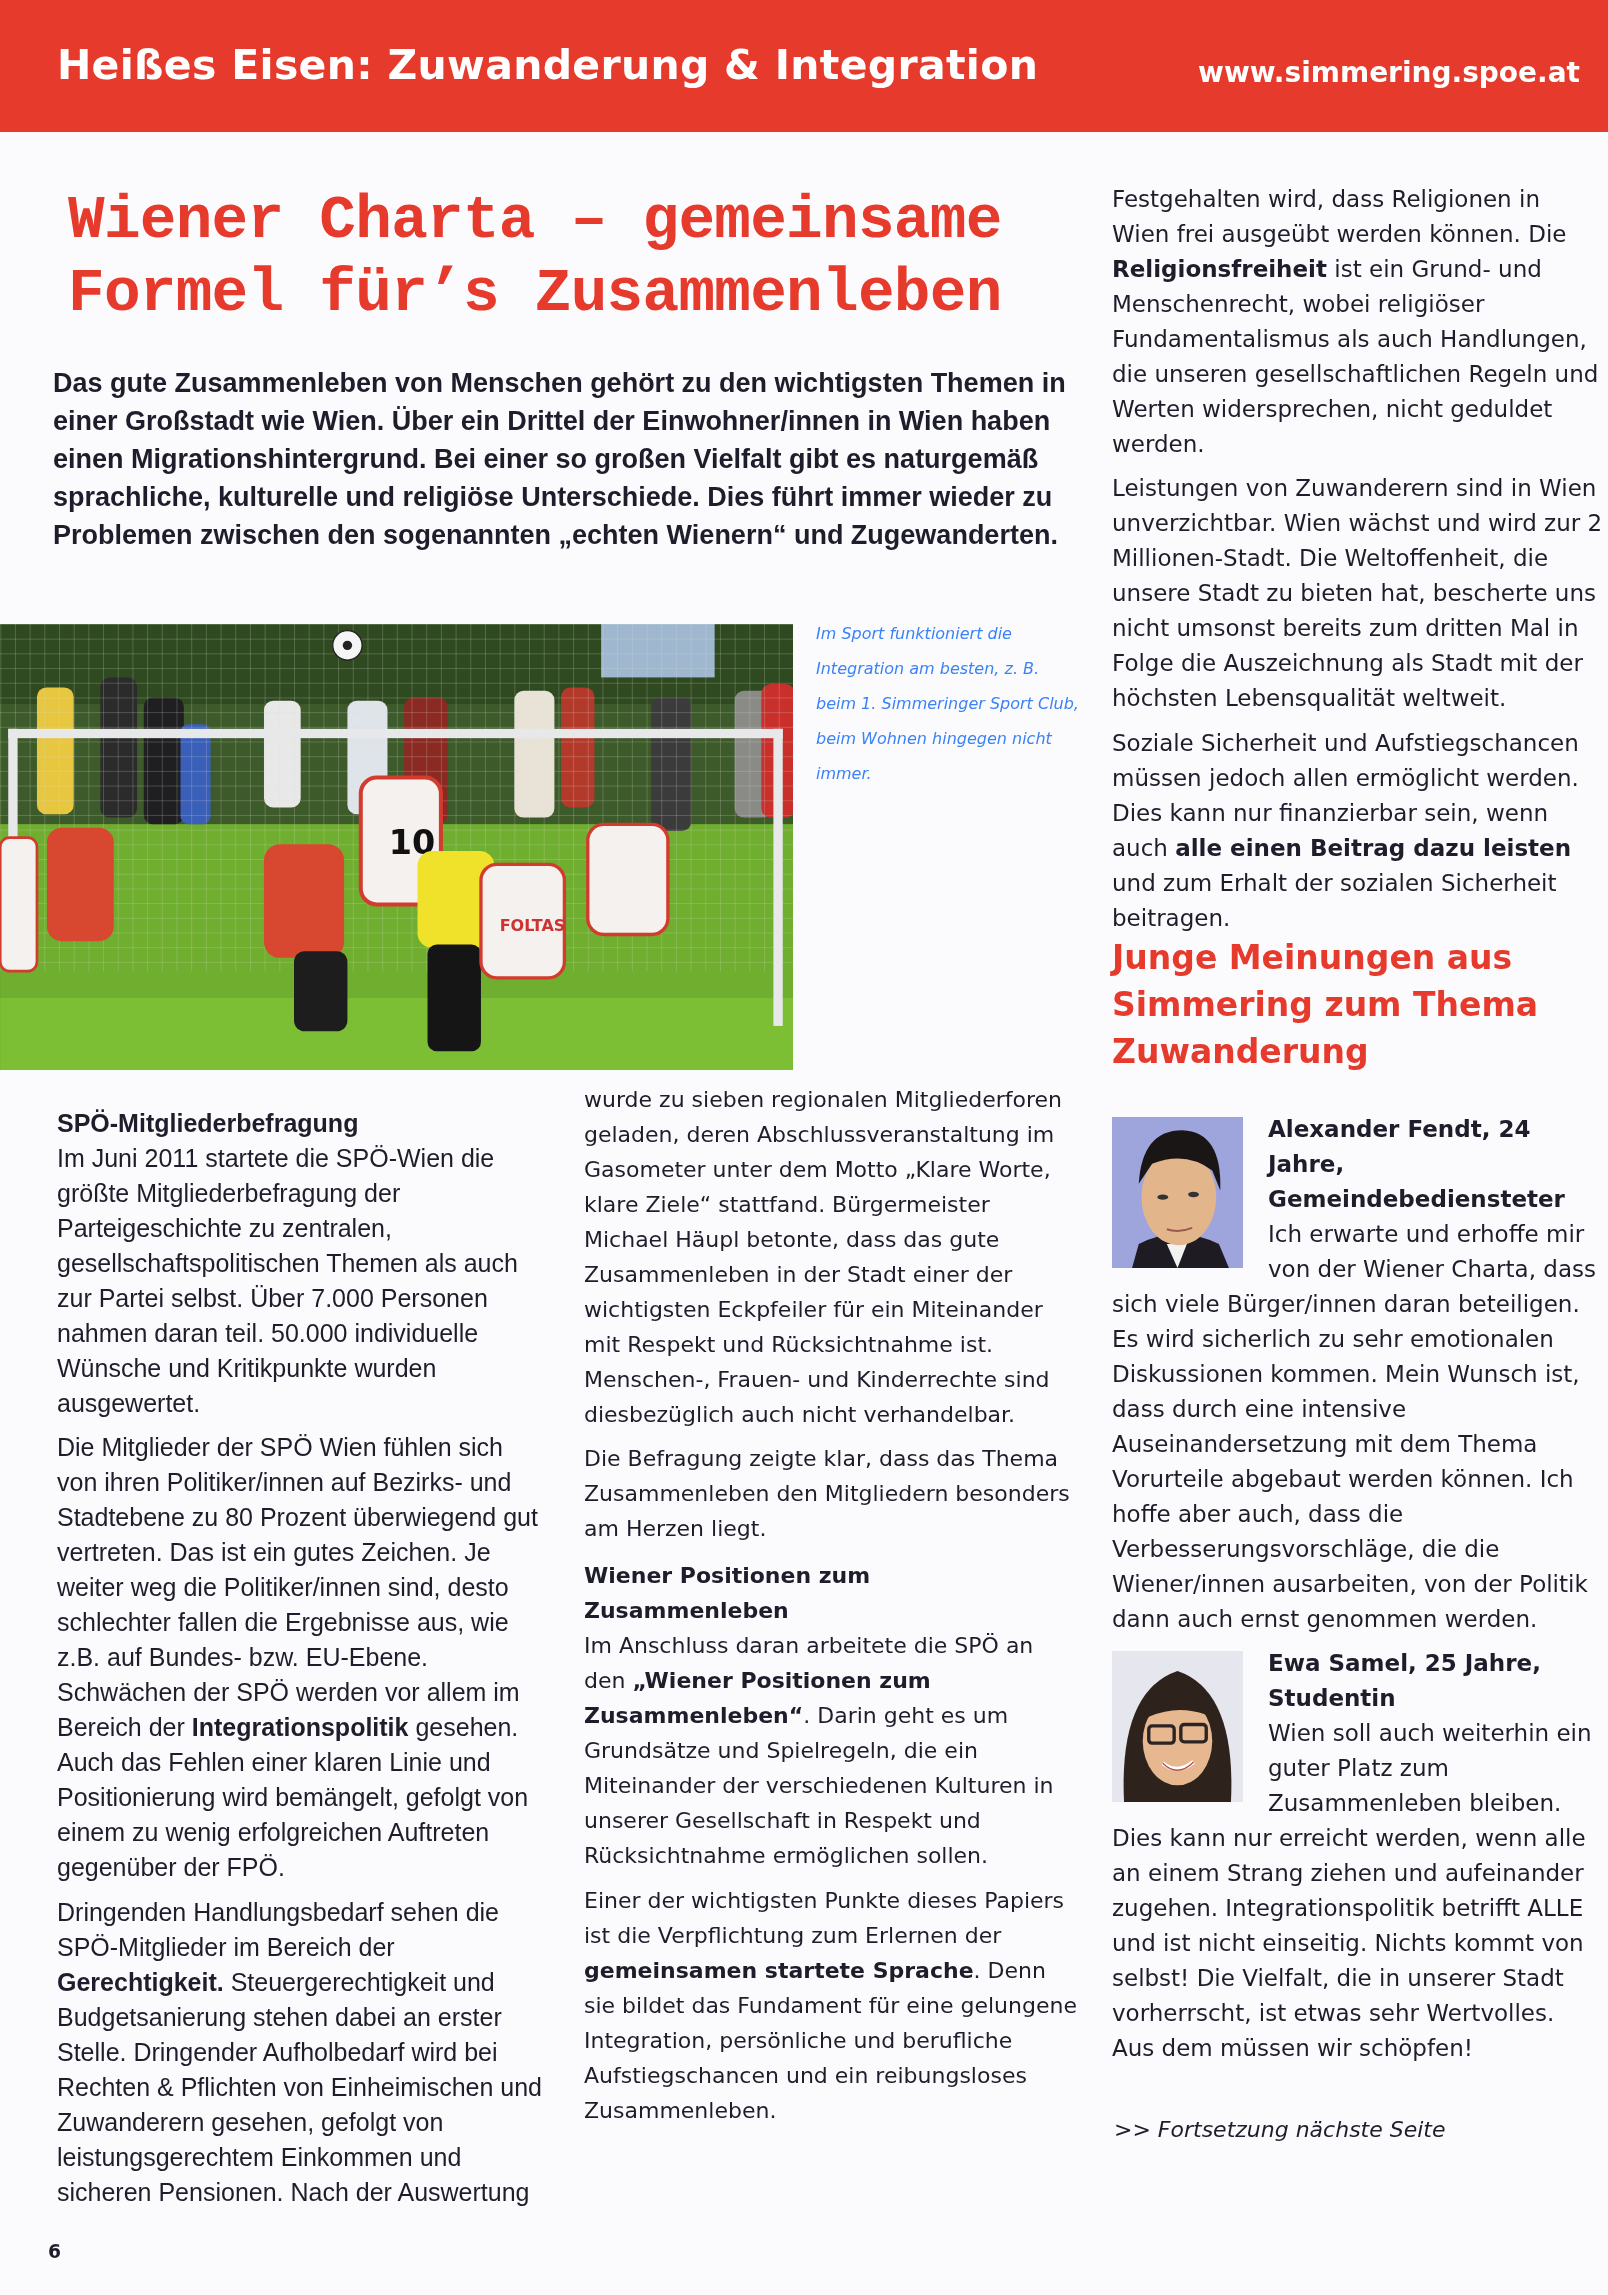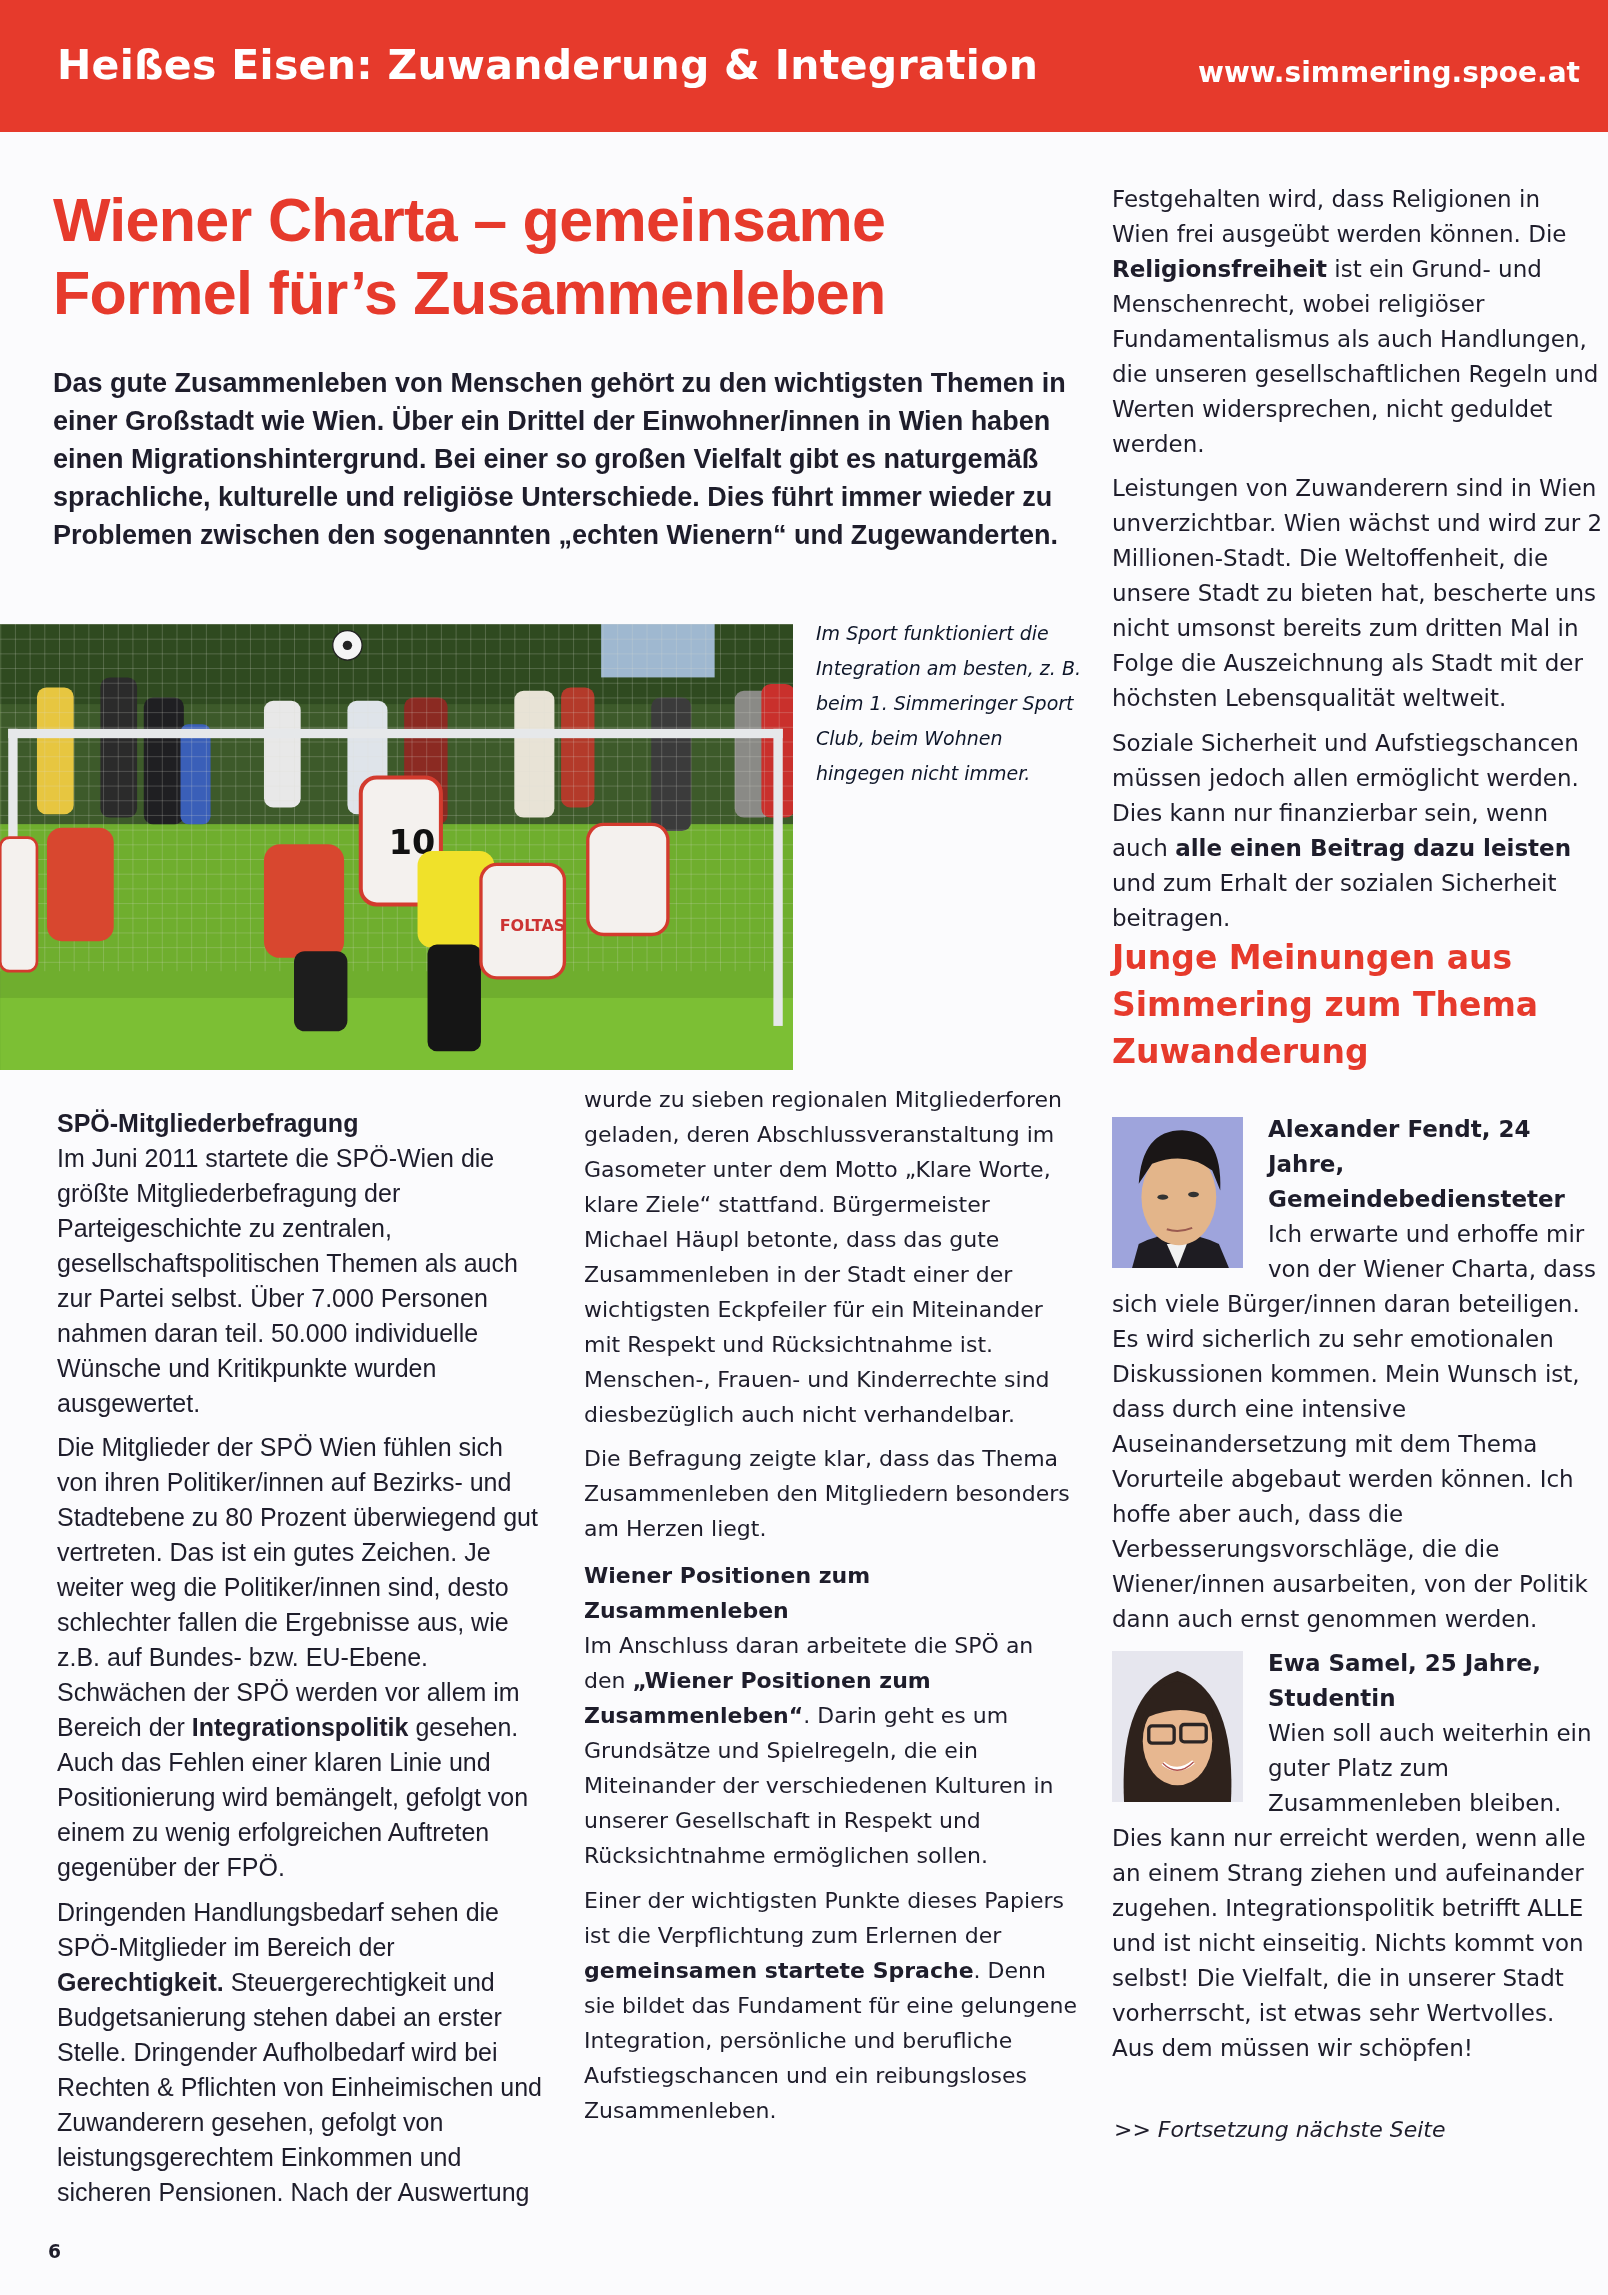--- a/index.html
+++ b/index.html
@@ -3,26 +3,26 @@
 <meta charset="utf-8">
 <style>
   * { box-sizing: border-box; margin: 0; padding: 0; }
   html, body { width: 1609px; height: 2295px; background: #fbfbfd; overflow: hidden; }
   body { position: relative; font-family: "DejaVu Sans", sans-serif; color: #1e1d2b; }
 
   .header-bar { position: absolute; left: 0; top: 0; width: 1609px; height: 132px; background: #e63a2c; }
   .header-title { position: absolute; left: 57px; top: 41px; font-family: "DejaVu Sans", sans-serif; font-weight: bold; font-size: 41px; color: #ffffff; letter-spacing: 0.3px; text-align: right; }
   .header-url { position: absolute; right: 29px; top: 56px; font-family: "DejaVu Sans", sans-serif; font-weight: bold; font-size: 28px; color: #ffffff; }
 
-  .headline { position: absolute; left: 53px; top: 184px; width: 1042px; font-family: Liberation Sans, sans-serif; font-weight: bold; font-size: 61px; line-height: 73px; color: #e63a2c; letter-spacing: -0.7px; }
+  .headline { position: absolute; left: 68px; top: 184px; width: 1042px; font-family: Liberation Mono, monospace; font-weight: bold; font-size: 61px; line-height: 73px; color: #e63a2c; letter-spacing: -0.7px; }
 
   .lead { position: absolute; left: 53px; top: 364px; width: 1029px; font-family: "Liberation Sans", sans-serif; font-weight: bold; font-size: 27px; line-height: 38px; color: #1e1d2b; }
 
   .photo { position: absolute; left: 0; top: 624px; width: 793px; height: 446px; overflow: hidden; background: #6a9a3a; }
-  .caption { position: absolute; left: 816px; top: 616px; width: 267px; font-family: "DejaVu Sans", sans-serif; font-style: italic; font-size: 19px; line-height: 35px; color: #0f172a; }
+  .caption { position: absolute; left: 816px; top: 616px; width: 267px; font-family: "DejaVu Sans", sans-serif; font-style: italic; font-size: 16px; line-height: 35px; color: #3b82f6; }
 
   .col { position: absolute; font-family: "DejaVu Sans", sans-serif; font-size: 23px; line-height: 35px; color: #1e1d2b; }
   .col p { margin-bottom: 9.4px; }
   .col b { font-weight: bold; }
   .col h3 { font-size: 23.4px; font-weight: bold; line-height: 35px; margin-bottom: 0; margin-top: 24px; }
   .col-left { left: 57px; top: 1082px; width: 491px; font-family: "Liberation Sans", sans-serif; font-size: 25px; }
   .col-left h3 { font-size: 25px; }
   .col-mid { left: 584px; top: 1082px; width: 494px; font-size: 22px; }
   .col-mid h3 { font-size: 22px; margin-top: 12px; }
   .col-right { left: 1112px; top: 182px; width: 491px; font-size: 23px; }

